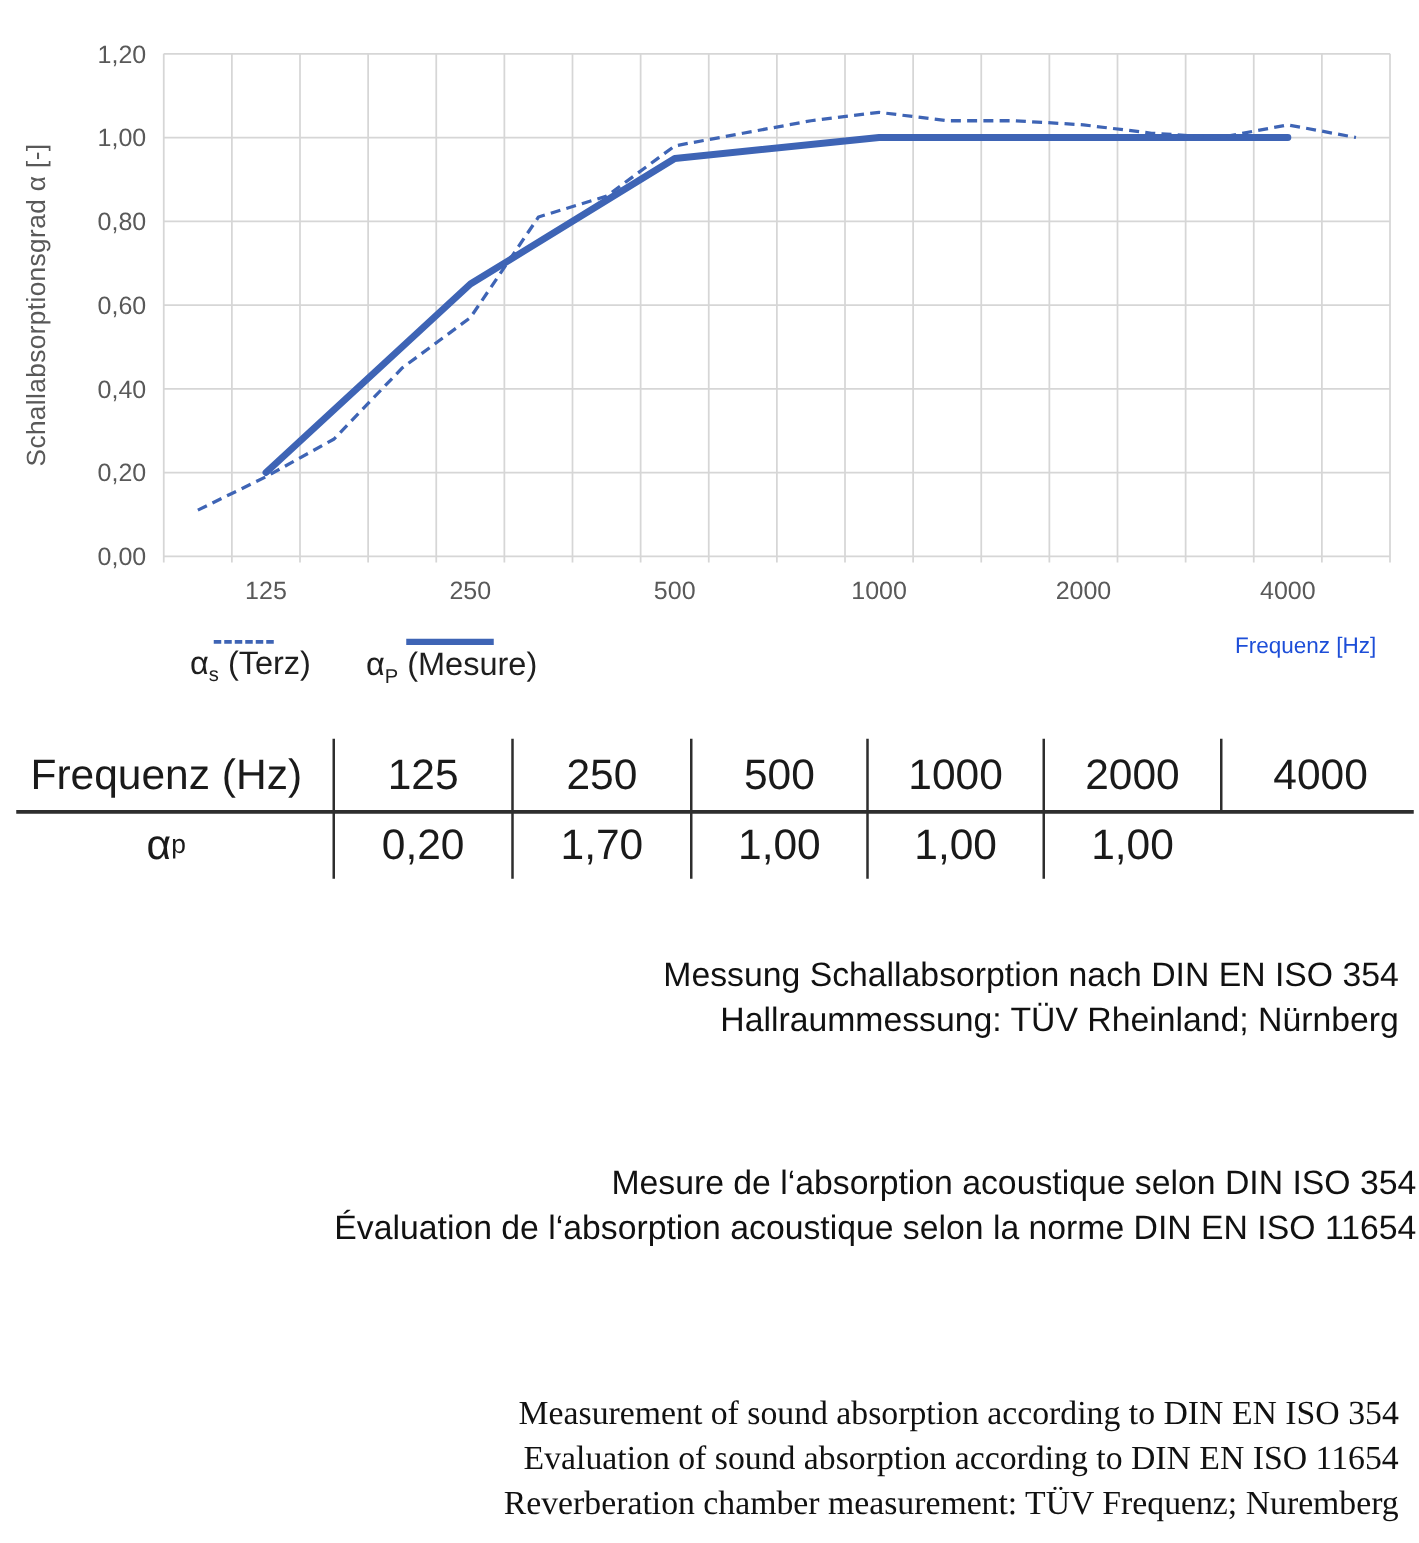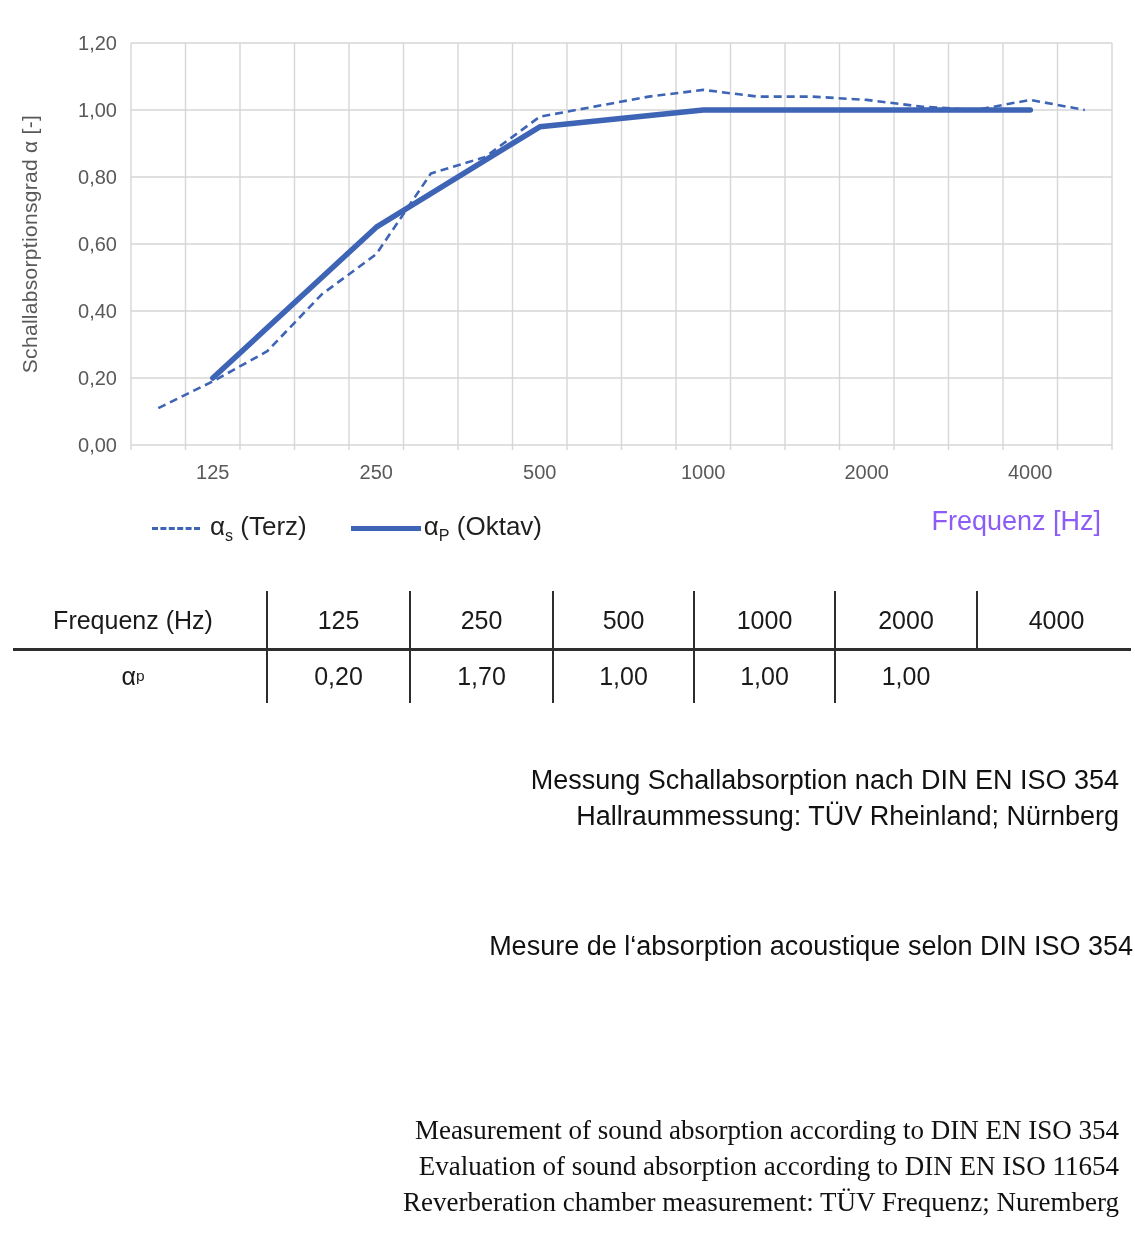--- a/index.html
+++ b/index.html
@@ -8,39 +8,39 @@
     font-family:"Liberation Sans","DejaVu Sans",sans-serif;color:#1a1a1a;
   }
   
   .chart-area{position:absolute;left:0;top:0;width:1135px;height:560px;}
   .chart-area svg{position:absolute;left:0;top:0;}
   .y-axis-title{
     position:absolute;left:30px;top:244px;transform:translate(-50%,-50%) rotate(-90deg);
     white-space:nowrap;font-size:21px;color:#595959;letter-spacing:.3px;
   }
   .x-axis-title{
-    position:absolute;right:34px;top:506px;font-size:27px;color:#8b5cf6;
+    position:absolute;right:34px;top:506px;font-size:18px;color:#1d4ed8;
   }
   .legend{
     position:absolute;left:152px;top:511px;display:flex;align-items:center;gap:44px;
     font-size:26px;color:#1f1f1f;
   }
-  .legend-item{display:flex;align-items:center;}
+  .legend-item{display:flex;align-items:center;flex-direction:column;}
   .legend-sample-dashed{
     width:48px;height:0;border-top:3px dashed #3E64B5;margin-right:10px;display:inline-block;
   }
   .legend-sample-solid{
     width:70px;height:5px;background:#3E64B5;margin-right:3px;display:inline-block;
   }
   .legend-label sub{font-size:0.62em;}
   
   .data-table{
     position:absolute;left:0;top:591px;width:987px;height:112px;
     display:grid;grid-template-columns:266px 143px 143px 141px 141px 142px 159px;
-    grid-template-rows:58px 54px;font-size:25px;
+    grid-template-rows:58px 54px;font-size:34px;
   }
   .data-table .cell{
     display:flex;align-items:center;justify-content:center;
   }
   .data-table .cell.sep{border-left:2px solid #2e2e2e;}
   .data-table .row-label sub{font-size:0.62em;}
   .table-hrule{
     position:absolute;left:13px;right:4px;top:648px;height:3px;background:#2e2e2e;
   }
   
@@ -106,21 +106,21 @@
 
     <div class="x-axis-title">Frequenz [Hz]</div>
 
     <div class="legend">
       <div class="legend-item">
         <span class="legend-sample-dashed"></span>
         <span class="legend-label"><span>α</span><sub>s</sub><span> (Terz)</span></span>
       </div>
       <div class="legend-item">
         <span class="legend-sample-solid"></span>
-        <span class="legend-label"><span>α</span><sub>P</sub><span> (Oktav)</span></span>
+        <span class="legend-label"><span>α</span><sub>P</sub><span> (Mesure)</span></span>
       </div>
     </div>
   </div>
 
   <div class="data-table">
     <div class="cell">Frequenz (Hz)</div>
     <div class="cell sep">125</div>
     <div class="cell sep">250</div>
     <div class="cell sep">500</div>
     <div class="cell sep">1000</div>
@@ -138,20 +138,21 @@
     <div class="cell sep">1,00</div>
   </div>
   <div class="table-hrule"></div>
 
   <div class="notes-block notes-de">
     <div>Messung Schallabsorption nach DIN EN ISO 354</div>
     <div>Hallraummessung: TÜV Rheinland; Nürnberg</div>
   </div>
   <div class="notes-block notes-fr">
     <div>Mesure de l‘absorption acoustique selon DIN ISO 354</div>
+    <div>Évaluation de l‘absorption acoustique selon la norme DIN EN ISO 11654</div>
   </div>
   <div class="notes-block notes-en">
     <div>Measurement of sound absorption according to DIN EN ISO 354</div>
     <div>Evaluation of sound absorption according to DIN EN ISO 11654</div>
     <div>Reverberation chamber measurement: TÜV Frequenz; Nuremberg</div>
   </div>
 
 </div>
 
 </body></html>

